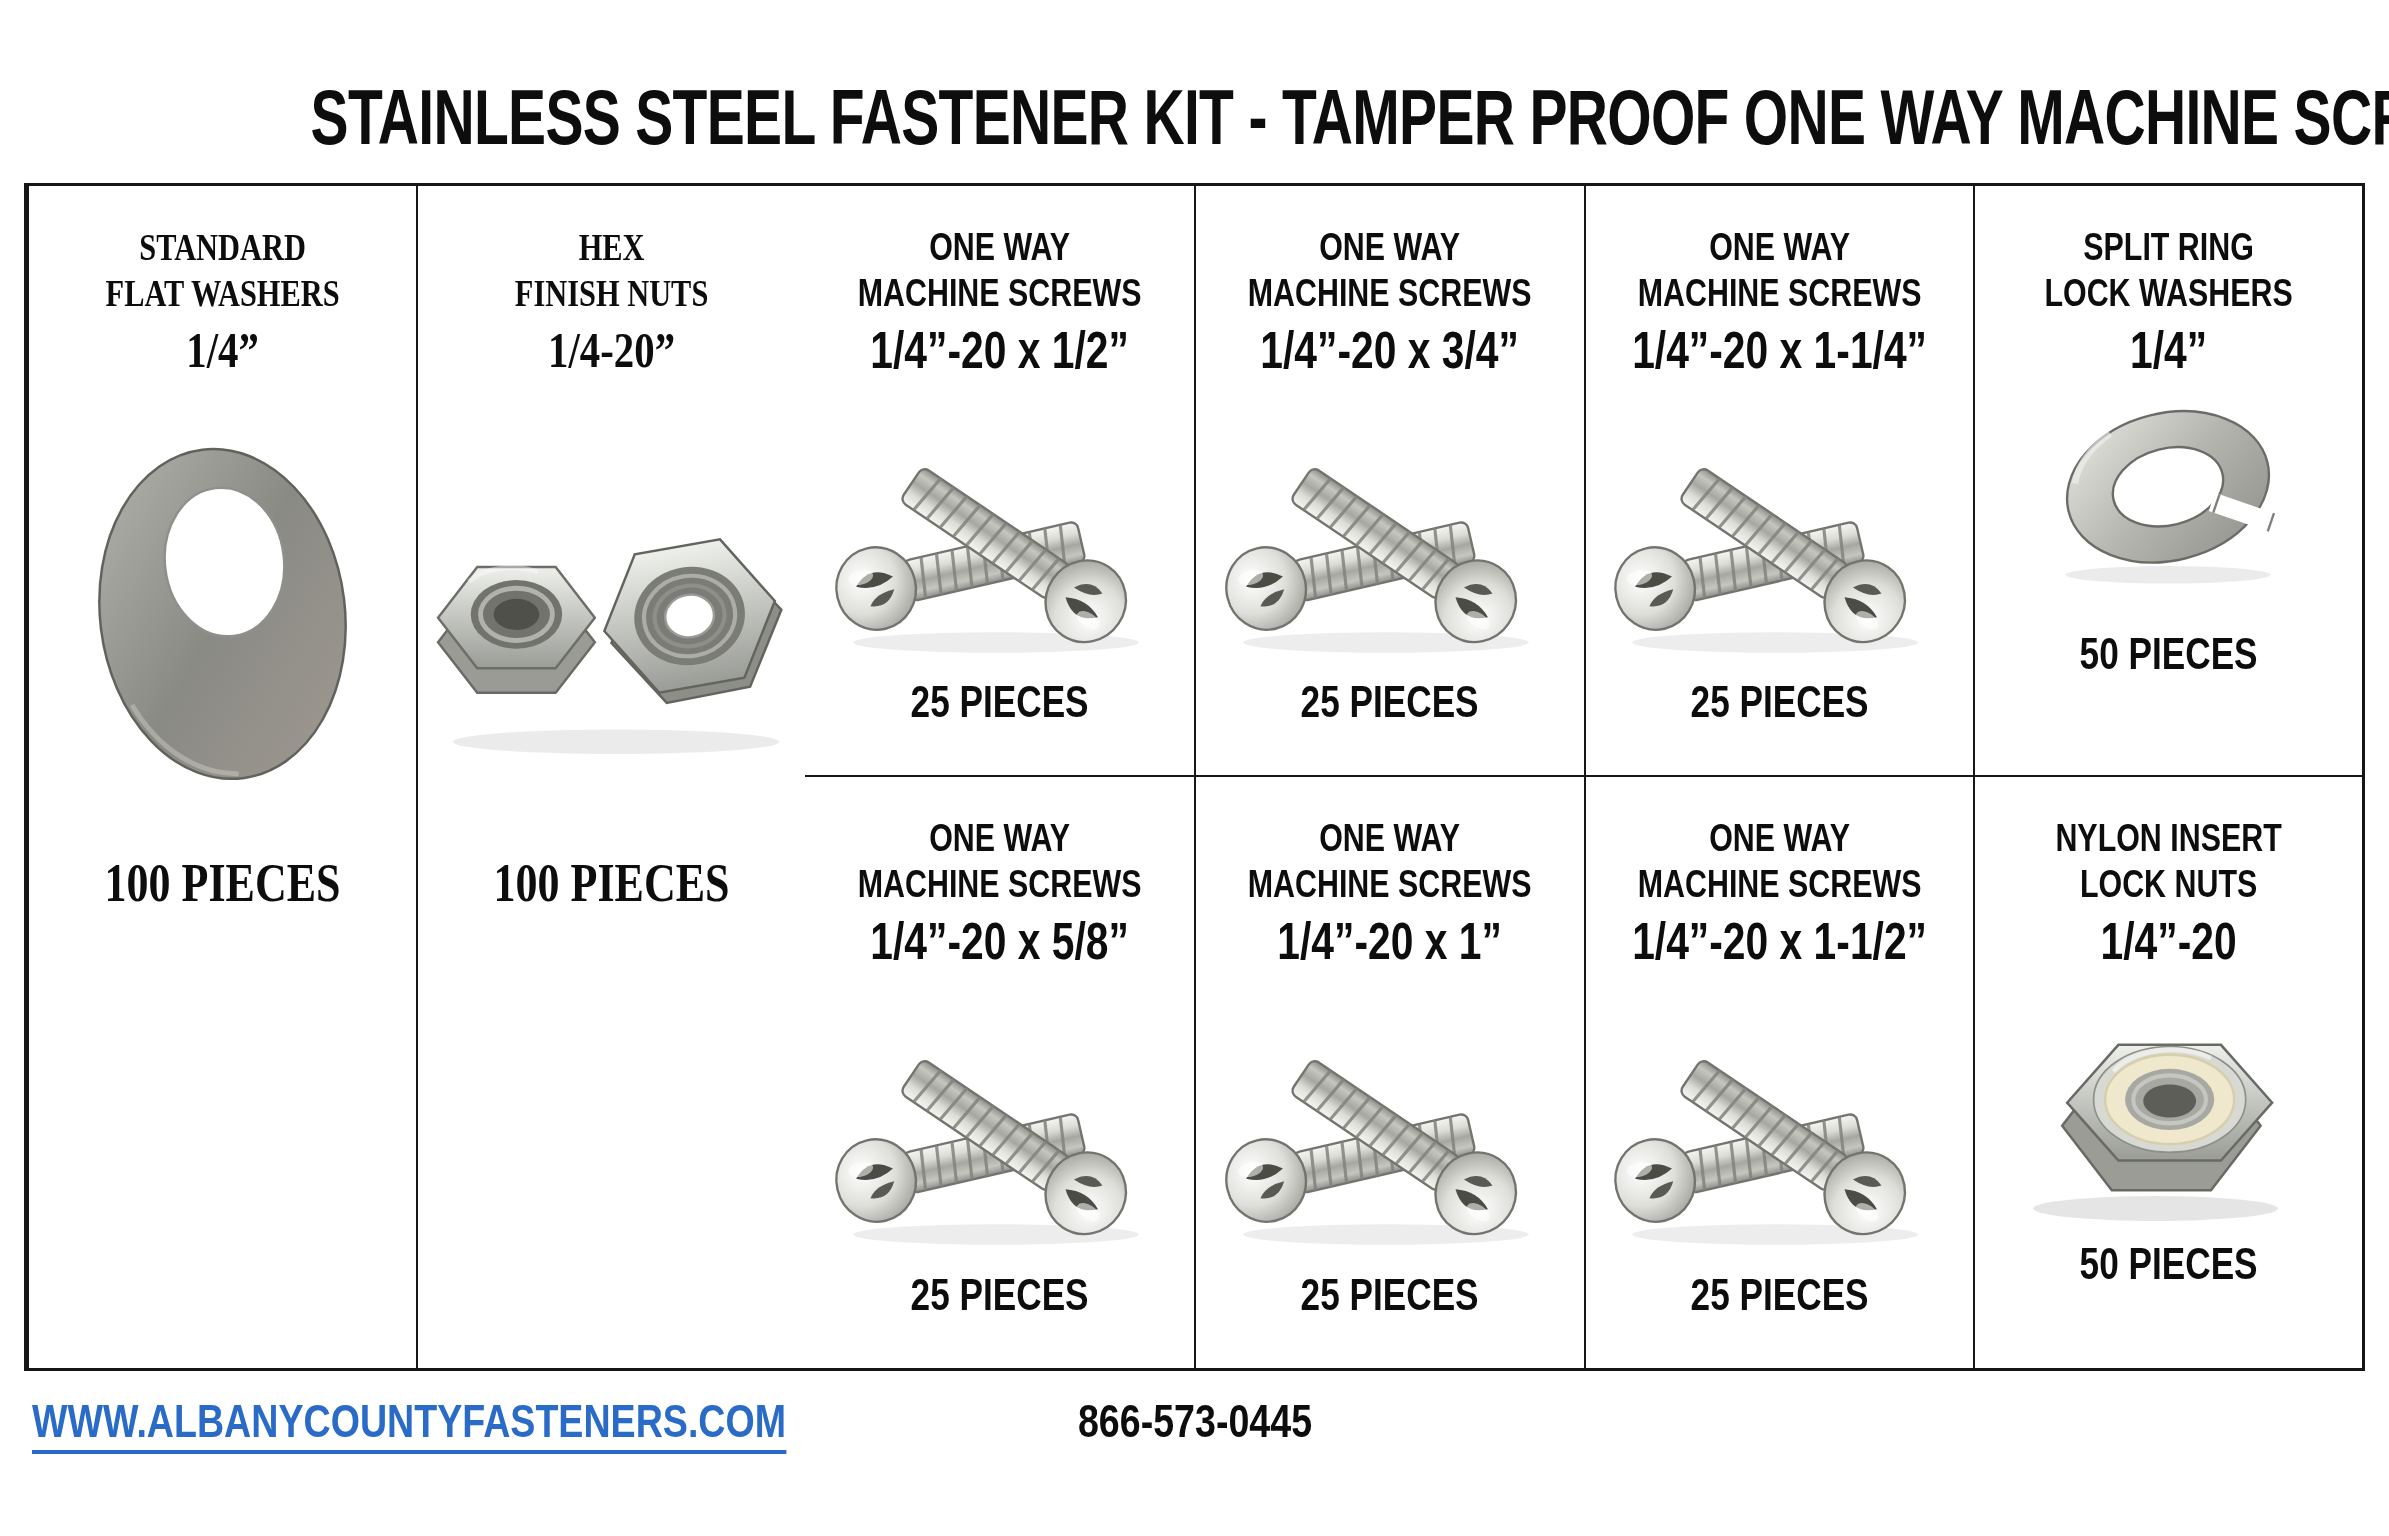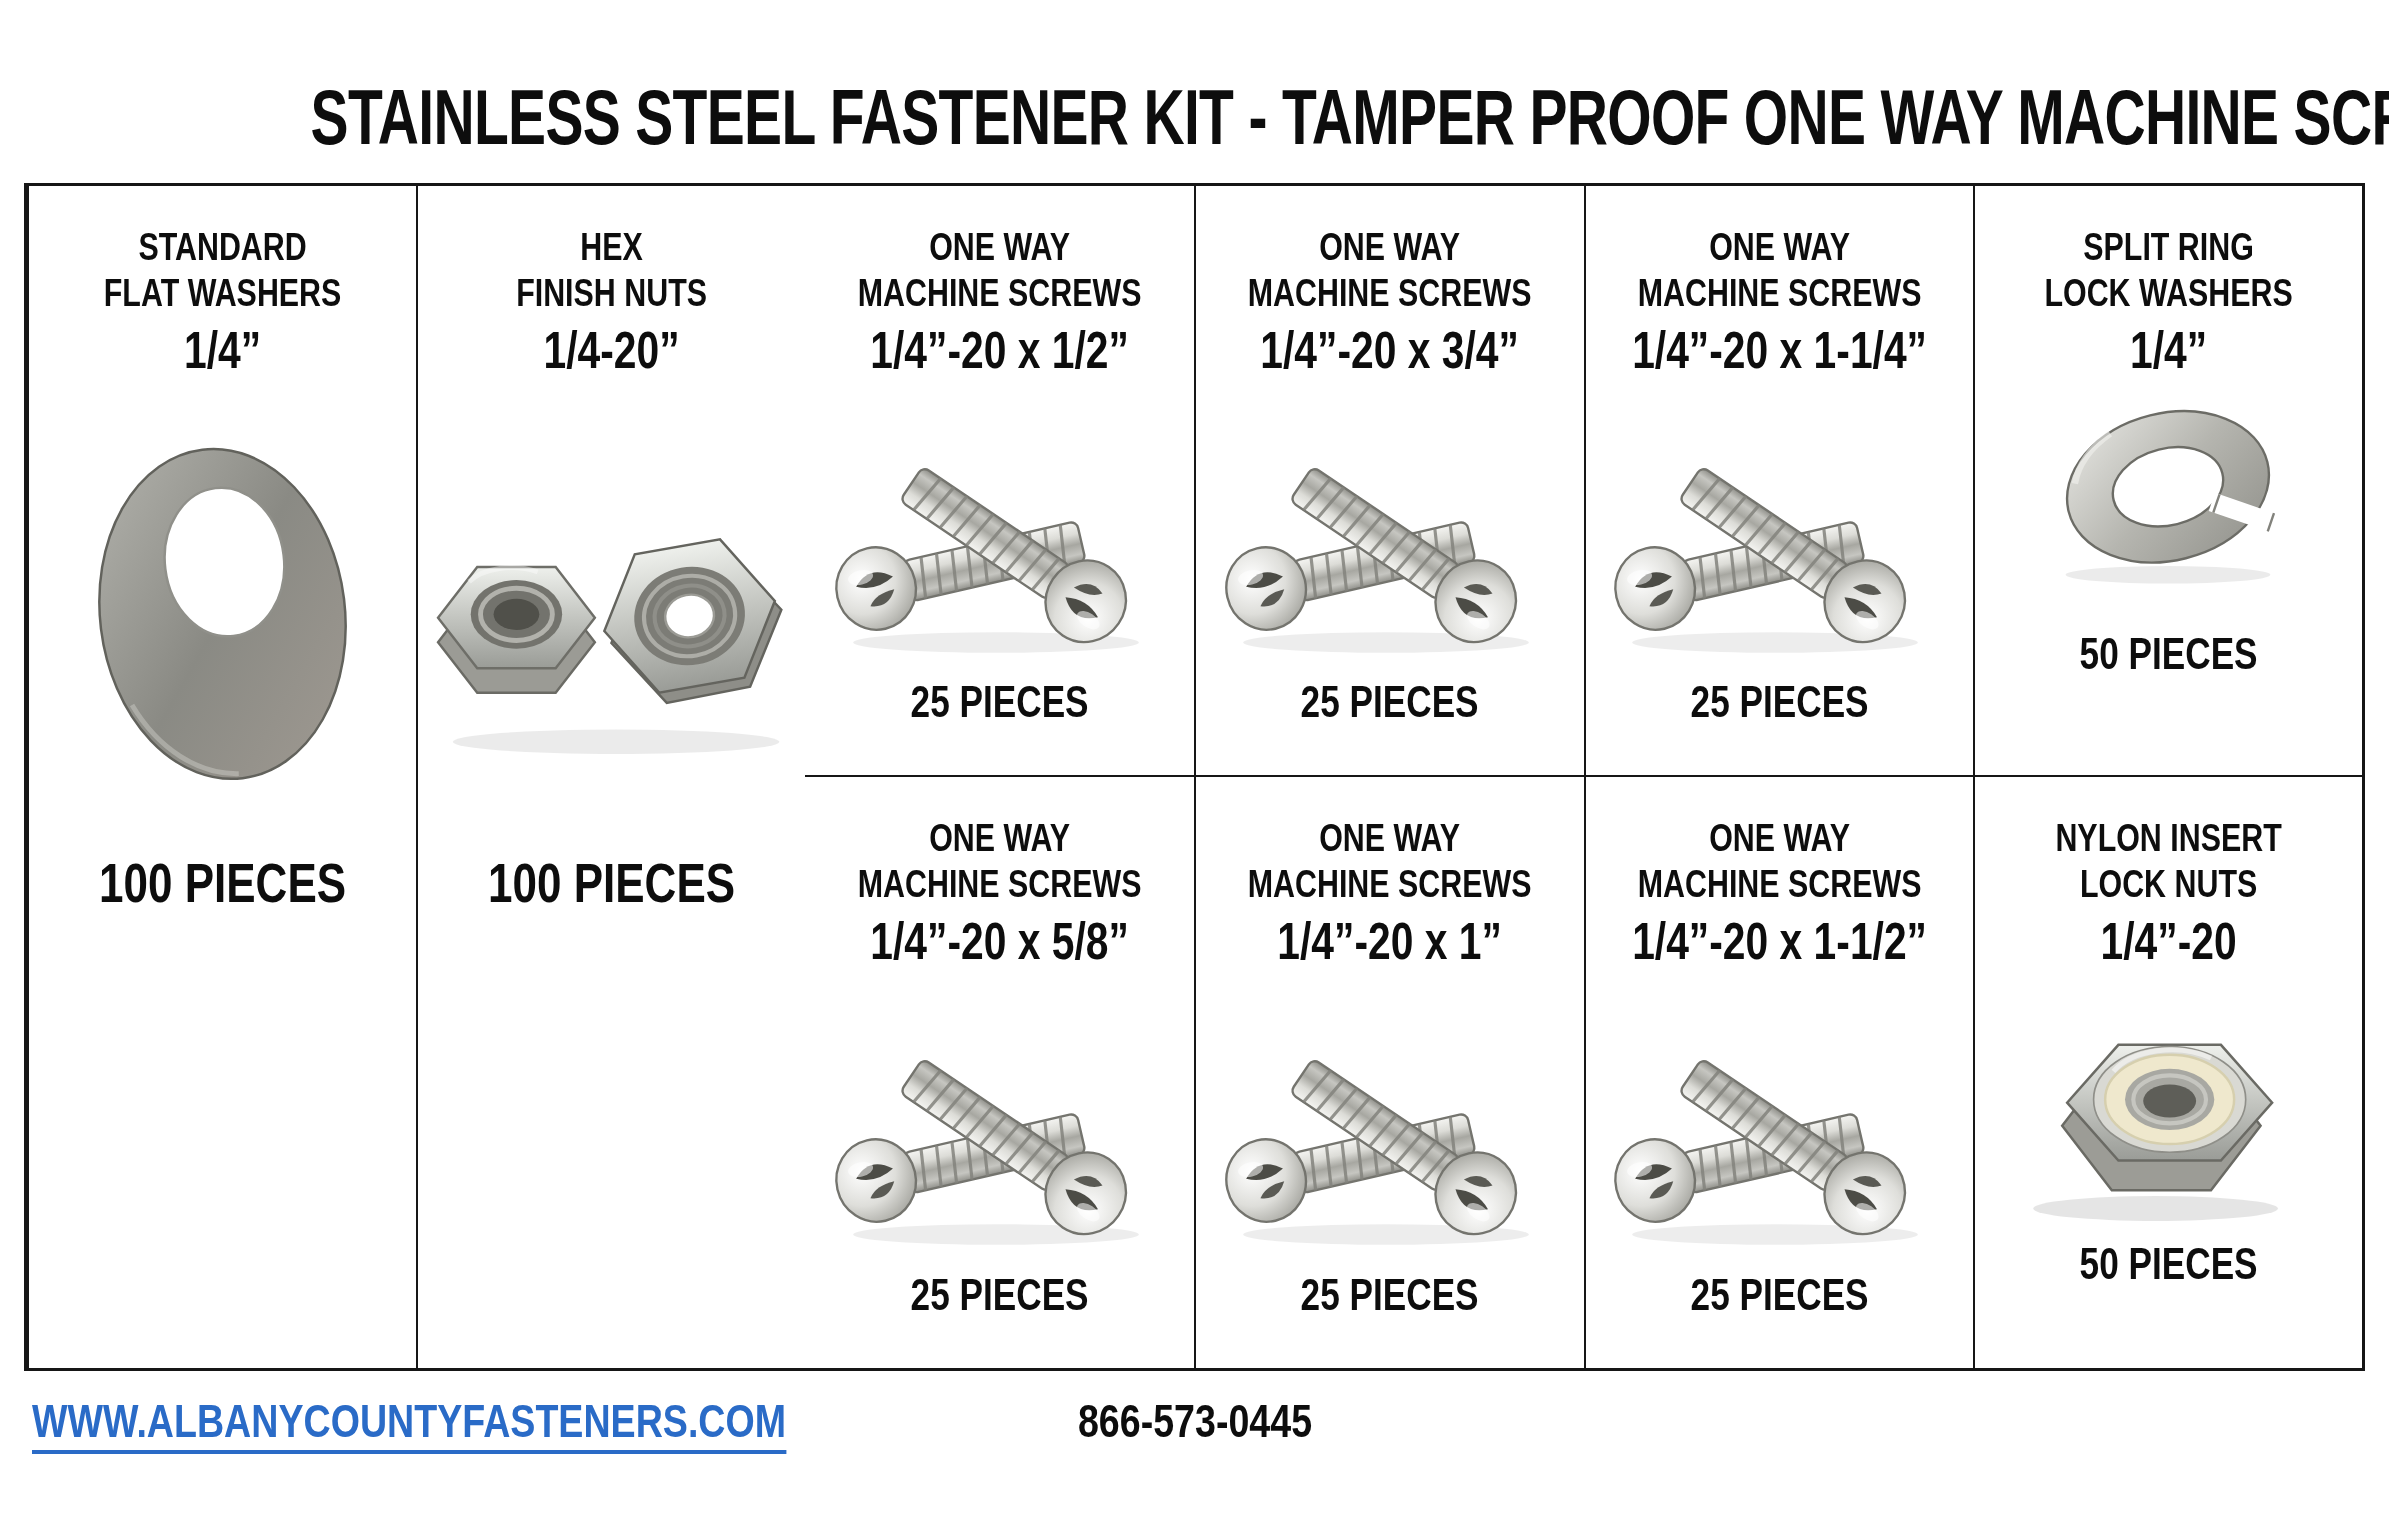--- a/index.html
+++ b/index.html
@@ -12,21 +12,21 @@
          transform:scaleX(0.74);}
 
   
   .table{box-sizing:border-box;margin:20.5px 24px 0 24px;height:1188px;
          display:grid;grid-template-columns:repeat(6,1fr);grid-template-rows:1fr 1fr;
          border:3.4px solid #161616;background:#fff;}
   .cell{display:flex;flex-direction:column;align-items:center;min-width:0;
         box-sizing:border-box;padding-top:38px;}
   .bl{border-left:2.6px solid #161616;}
   .bb{border-bottom:2.6px solid #161616;}
-  .span2{grid-row:1 / span 2;}
+  .span2{grid-row:1 / span 2;font-family:Liberation Serif, serif;}
 
   .h{font-size:38px;font-weight:700;line-height:46px;white-space:nowrap;
      transform:scaleX(0.8);width:100%;text-align:center;}
   .size{font-size:51px;font-weight:700;line-height:63px;margin-top:3.4px;white-space:nowrap;
         transform:scaleX(0.8);width:100%;text-align:center;}
   .count{font-size:44px;font-weight:700;white-space:nowrap;transform:scaleX(0.8);
          width:100%;text-align:center;}
   .span2 .count{font-size:55px;}
   .imgwrap{flex:1 1 auto;display:flex;align-items:center;justify-content:center;width:100%;}
   .span2 .imgwrap{flex:0 0 469px;}

